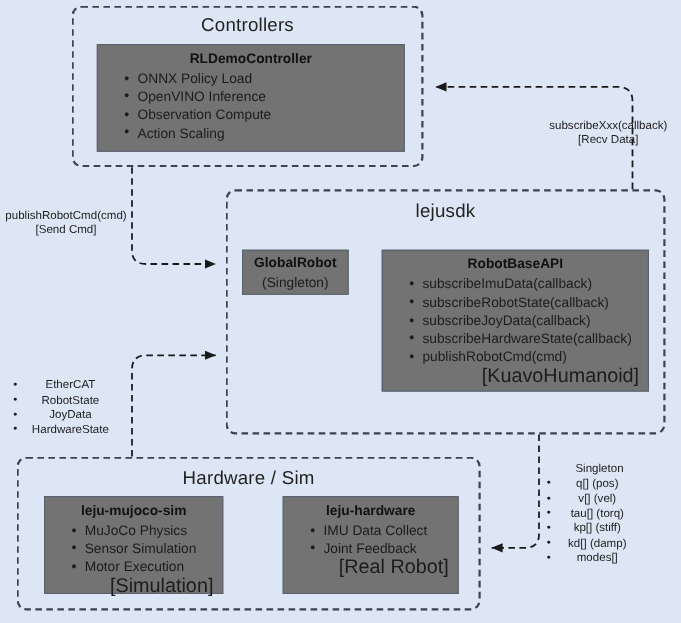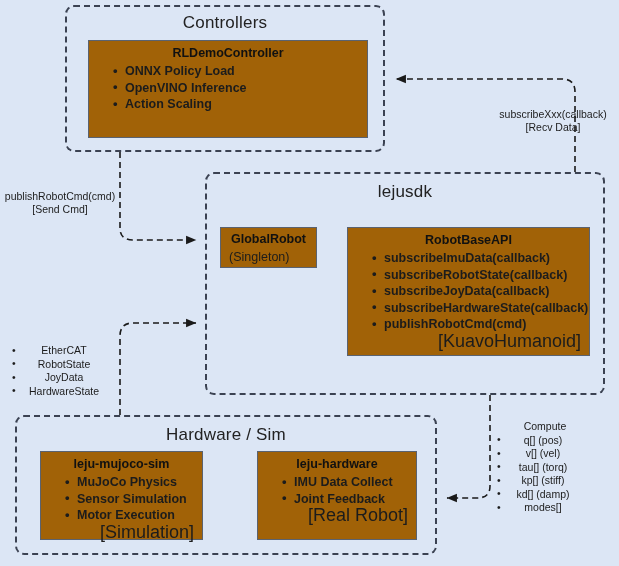--- a/index.html
+++ b/index.html
@@ -36,56 +36,56 @@
     right: 0;
     text-align: center;
     font-size: 17px;
     color: #222;
     letter-spacing: 0.2px;
   }
   
   .node {
     position: absolute;
     border: 1.6px solid #5a6270;
-    background: #a16207;
+    background: #737373;
     box-sizing: border-box;
     padding: 5px 8px 6px 8px;
   }
   .node-title {
     font-weight: bold;
     font-size: 12.5px;
     text-align: center;
     margin: 0 0 2px 0;
     line-height: 15px;
     color: #111;
   }
   .node ul {
     margin: 0;
     padding: 0 0 0 16px;
     list-style: none;
-    font-weight: bold;
   }
   .node ul li {
     font-size: 12.5px;
     line-height: 16.5px;
     color: #1c1c1c;
     position: relative;
     padding-left: 12px;
     white-space: nowrap;
   }
   .node ul li:before {
     content: "\2022";
     position: absolute;
     left: 0;
     top: -0.5px;
     font-size: 13px;
     color: #1c1c1c;
   }
   .node .sub {
     font-size: 12.5px;
+    text-align: center;
     line-height: 16px;
     color: #1c1c1c;
   }
   .node .sub-right {
     font-size: 18px;
     line-height: 16.5px;
     color: #1c1c1c;
     text-align: right;
     padding-left: 22px;
   }
@@ -157,20 +157,21 @@
 
   <div class="group" style="left:65px; top:5px; width:320px; height:147px;">
     <div class="group-title" style="top:6px;">Controllers</div>
   </div>
 
   <div class="node" style="left:88px; top:40px; width:280px; height:98px;">
     <div class="node-title">RLDemoController</div>
     <ul>
       <li>ONNX Policy Load</li>
       <li>OpenVINO Inference</li>
+      <li>Observation Compute</li>
       <li>Action Scaling</li>
     </ul>
   </div>
 
   <div class="group" style="left:205px; top:172px; width:400px; height:223px;">
     <div class="group-title" style="top:8px;">lejusdk</div>
   </div>
 
   <div class="node" style="left:220px; top:227px; width:97px; height:41px; padding-top:4px;">
     <div class="node-title">GlobalRobot</div>
@@ -225,21 +226,21 @@
   <div class="edge-list centered" style="left:12px; top:344px; width:104px;">
     <ul>
       <li>EtherCAT</li>
       <li>RobotState</li>
       <li>JoyData</li>
       <li>HardwareState</li>
     </ul>
   </div>
 
   <div class="edge-list centered" style="left:497px; top:420px; width:92px;">
-    <div class="hdr">Compute</div>
+    <div class="hdr">Singleton</div>
     <ul>
       <li>q[]  (pos)</li>
       <li>v[]  (vel)</li>
       <li>tau[] (torq)</li>
       <li>kp[] (stiff)</li>
       <li>kd[] (damp)</li>
       <li>modes[]</li>
     </ul>
   </div>
 

